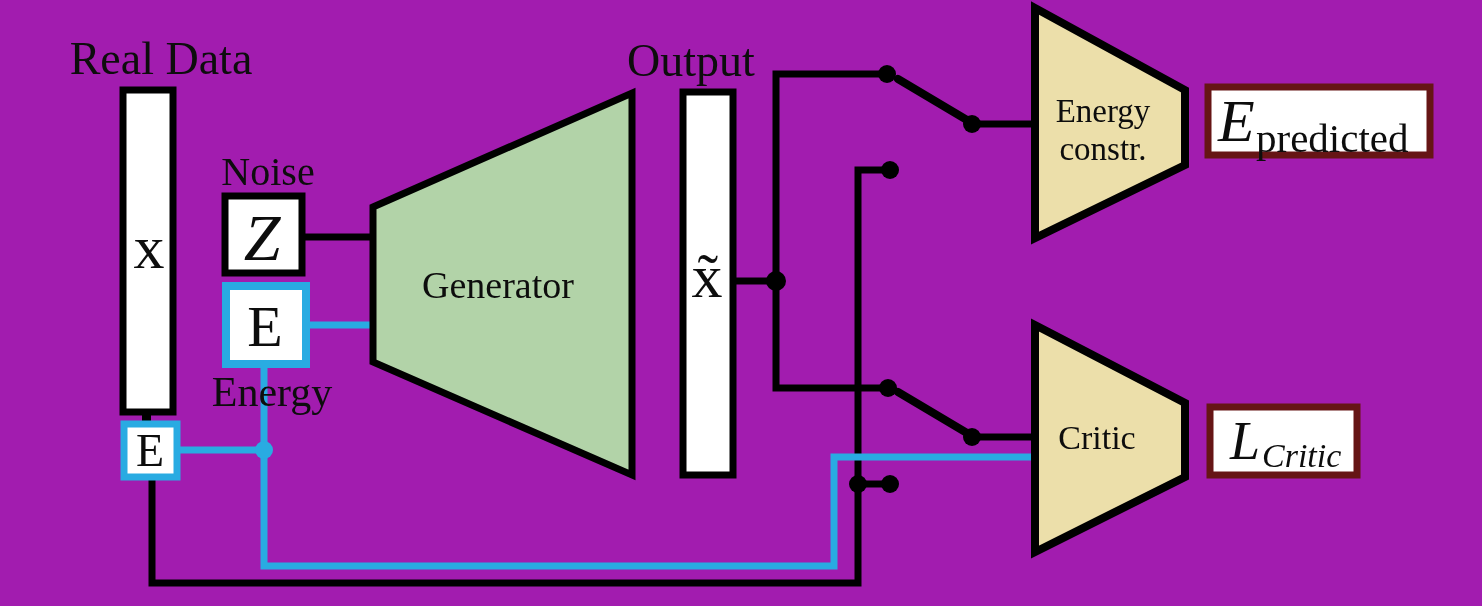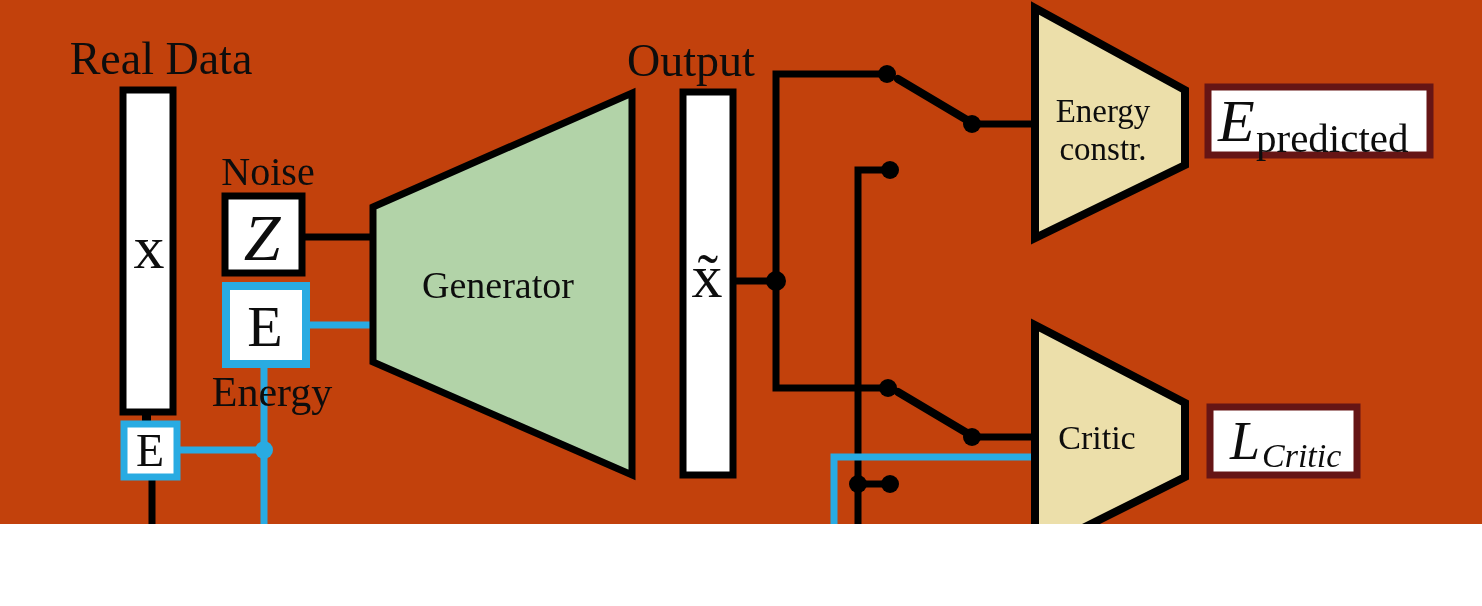--- a/index.html
+++ b/index.html
@@ -1,17 +1,17 @@
 <!DOCTYPE html>
 <html><head>
 <meta charset="utf-8">
 <style>
   html,body{margin:0;padding:0;background:#ffffff;}
   #stage{
-    width:1482px;height:524px;position:relative;background:#c2410c;
+    width:1482px;height:606px;position:relative;background:#a21caf;
     font-family:"Liberation Serif","DejaVu Serif",serif;
   }
   svg{display:block;}
   text{
     font-family:"Liberation Serif","DejaVu Serif",serif;
     fill:#0d0d0d;
   }
   .t-title{font-size:46px;}
   .t-noise{font-size:40px;}
   .t-gen{font-size:38px;}

